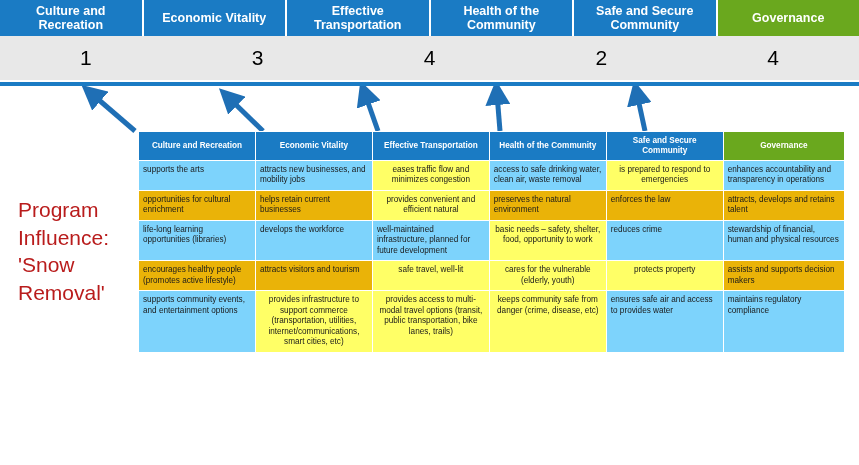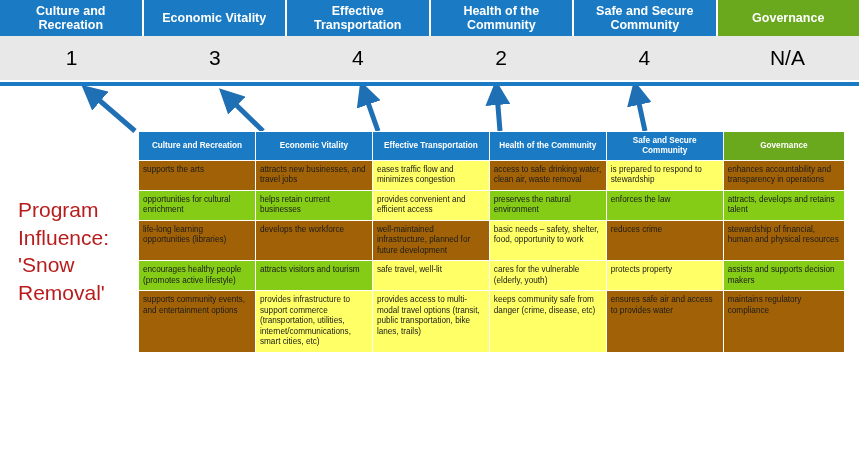--- a/index.html
+++ b/index.html
@@ -106,24 +106,24 @@
   #matrix th.gov {
     background: #6aa81e;
   }
   #matrix td {
     font-size: 8.2px;
     color: #1a1a1a;
     vertical-align: top;
     padding: 4px 4px;
     line-height: 1.28;
     border: 1px solid #ffffff;
-    background: #a16207;
-  }
-  #matrix tr.alt td { background: #84cc16; }
-  #matrix td.hl { background: #ffff66 !important; }
+    background: #7dd3fc;
+  }
+  #matrix tr.alt td { background: #eab308; }
+  #matrix td.hl { background: #ffff66 !important; text-align: center; }
   #matrix td.empty { background: #ffffff !important; border: none; }
   #matrix tr.alt td.empty { background: #ffffff !important; }
   #matrix col.c0 { width: 108px; }
   #matrix col.c1 { width: 108px; }
   #matrix col.c2 { width: 108px; }
   #matrix col.c3 { width: 108px; }
   #matrix col.c4 { width: 108px; }
   #matrix col.c5 { width: 112px; }
 </style>
 </head>
@@ -139,21 +139,20 @@
       <div class="top-head-cell">Health of the Community</div>
       <div class="top-head-cell">Safe and Secure Community</div>
       <div class="top-head-cell gov">Governance</div>
     </div>
     <div id="top-score-row">
       <div class="top-score-cell">1</div>
       <div class="top-score-cell">3</div>
       <div class="top-score-cell">4</div>
       <div class="top-score-cell">2</div>
       <div class="top-score-cell">4</div>
-      <div class="top-score-cell">N/A</div>
     </div>
     <div id="top-underline"></div>
   </div>
 
   <svg id="arrows" viewBox="0 0 859 50" width="859" height="50">
     <defs>
       <marker id="ah" markerWidth="5" markerHeight="5" refX="2.2" refY="2.5" orient="auto">
         <path d="M0,0 L5,2.5 L0,5 z" fill="#1f6fb5"></path>
       </marker>
     </defs>
@@ -181,30 +180,30 @@
         <th>Economic Vitality</th>
         <th>Effective Transportation</th>
         <th>Health of the Community</th>
         <th>Safe and Secure Community</th>
         <th class="gov">Governance</th>
       </tr>
     </thead>
     <tbody id="matrix-body">
         <tr>
           <td>supports the arts</td>
-          <td>attracts new businesses, and travel jobs</td>
+          <td>attracts new businesses, and mobility jobs</td>
           <td class="hl">eases traffic flow and minimizes congestion</td>
           <td>access to safe drinking water, clean air, waste removal</td>
-          <td class="hl">is prepared to respond to stewardship</td>
+          <td class="hl">is prepared to respond to emergencies</td>
           <td>enhances accountability and transparency in operations</td>
         </tr>
         <tr class="alt">
           <td>opportunities for cultural enrichment</td>
           <td>helps retain current businesses</td>
-          <td class="hl">provides convenient and efficient access</td>
+          <td class="hl">provides convenient and efficient natural</td>
           <td>preserves the natural environment</td>
           <td>enforces the law</td>
           <td>attracts, develops and retains talent</td>
         </tr>
         <tr>
           <td>life-long learning opportunities (libraries)</td>
           <td>develops the workforce</td>
           <td>well-maintained infrastructure, planned for future development</td>
           <td class="hl">basic needs – safety, shelter, food, opportunity to work</td>
           <td>reduces crime</td>

